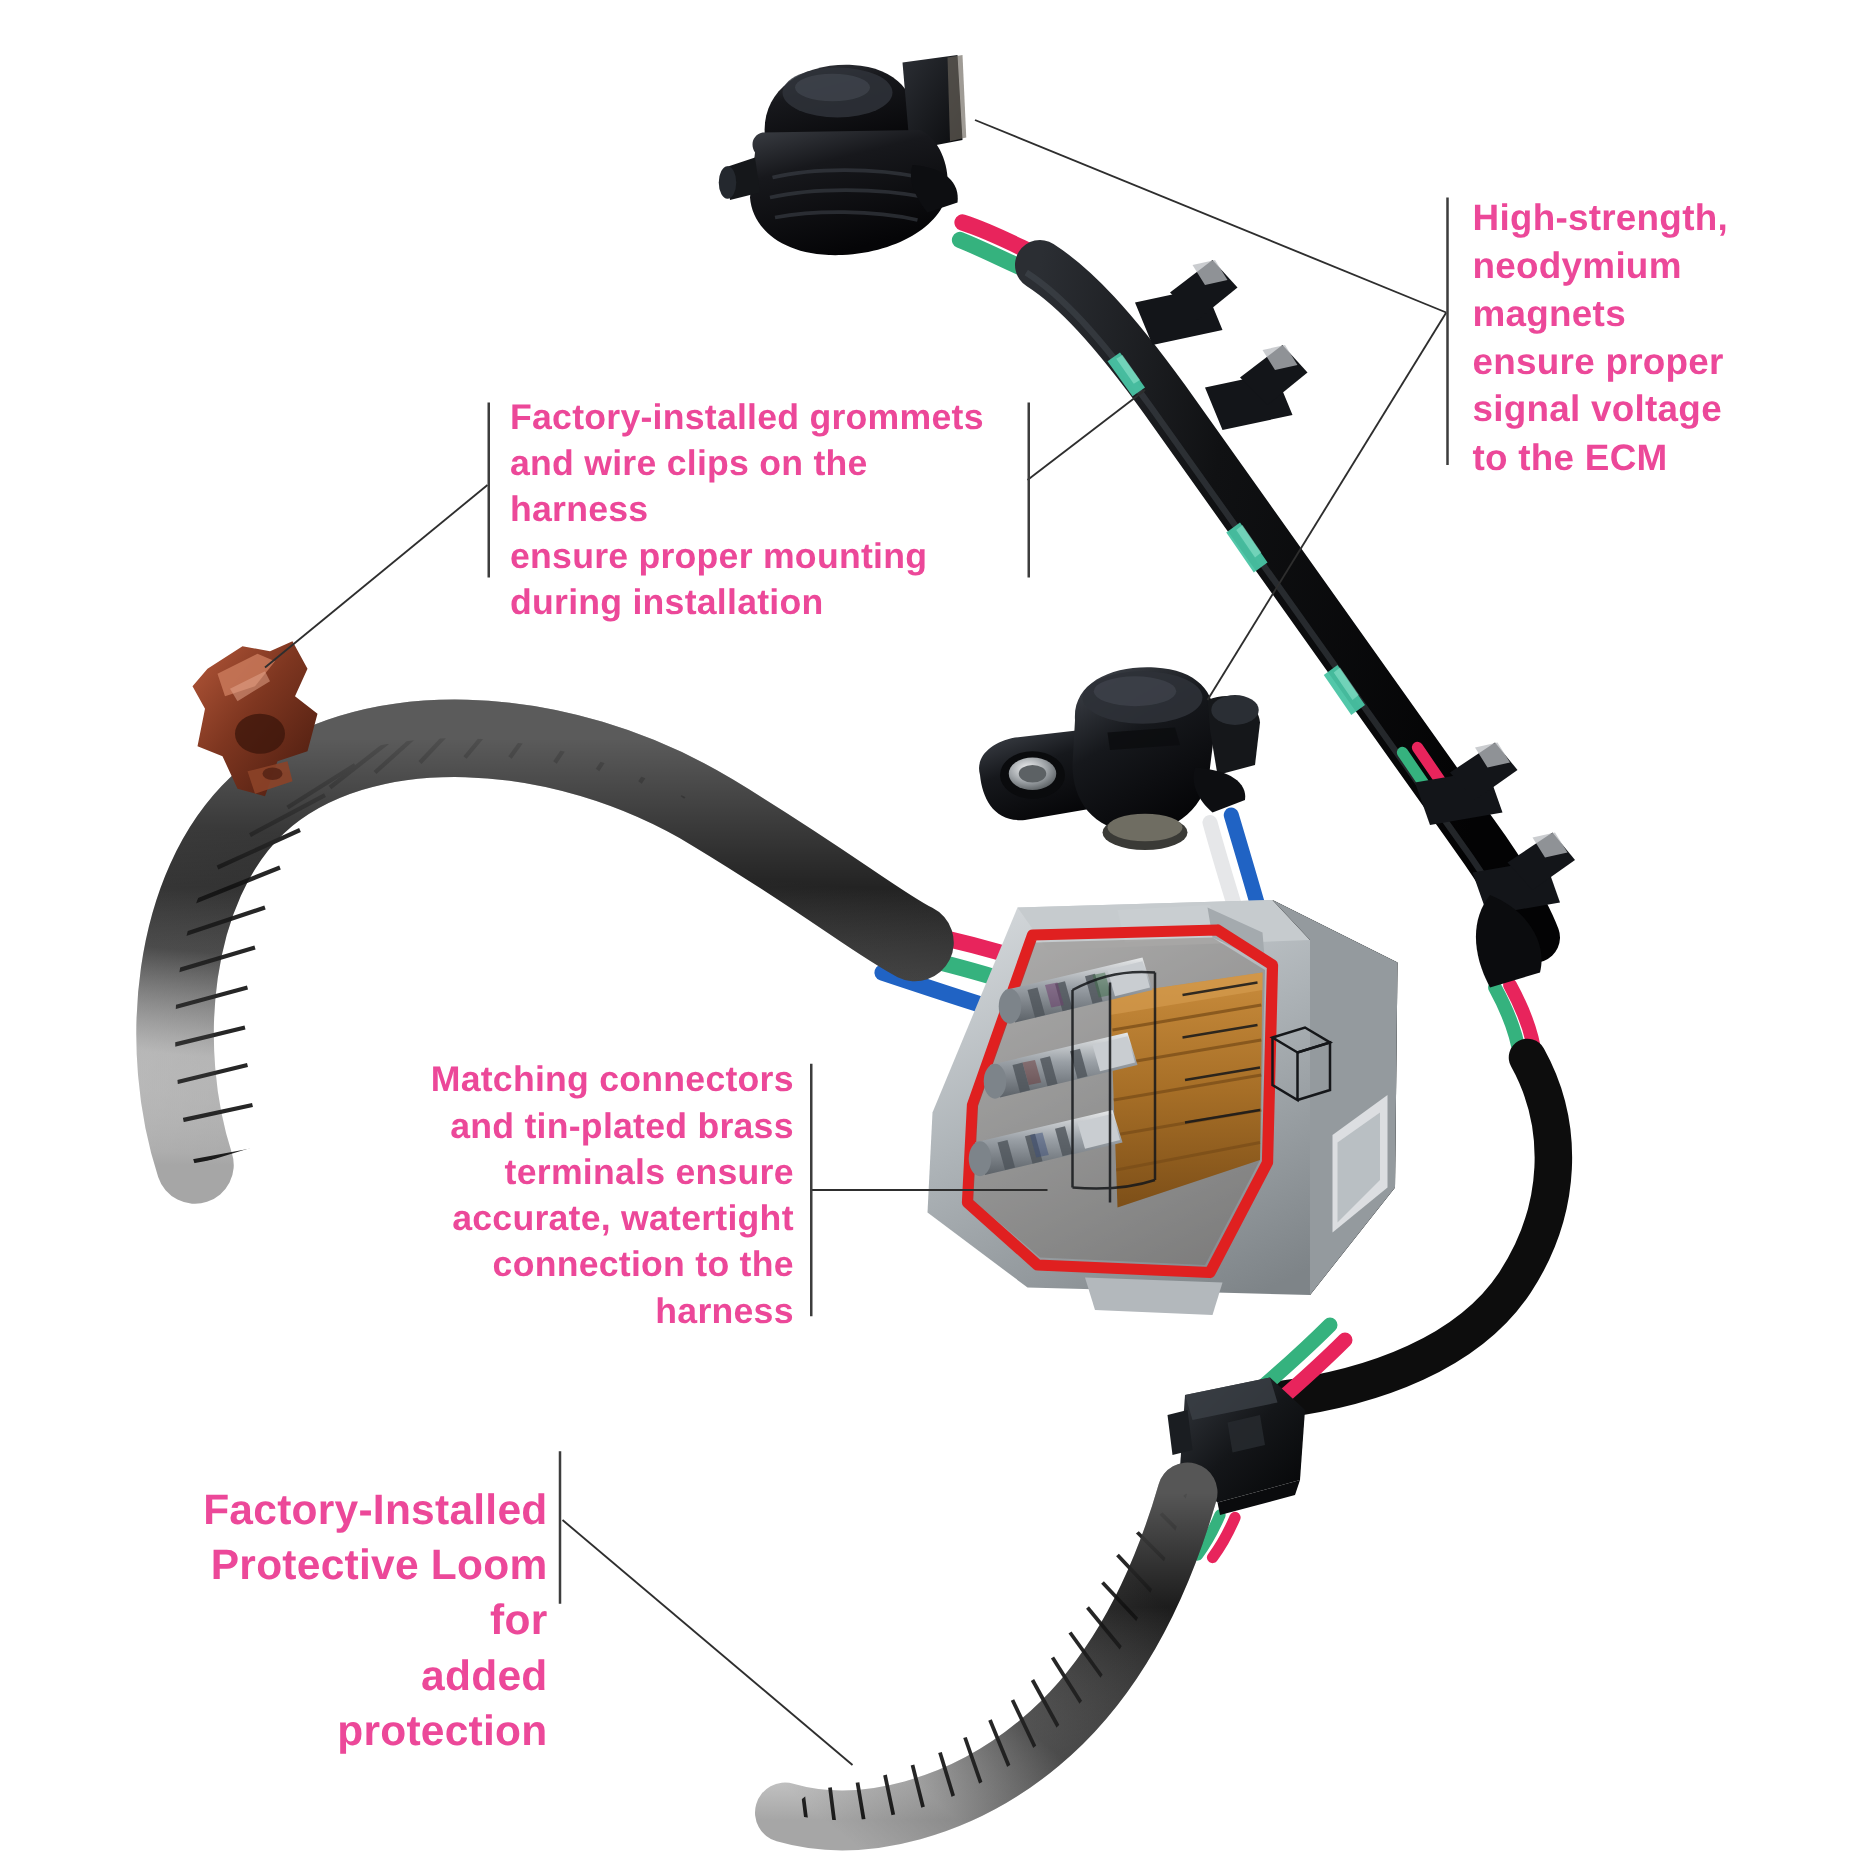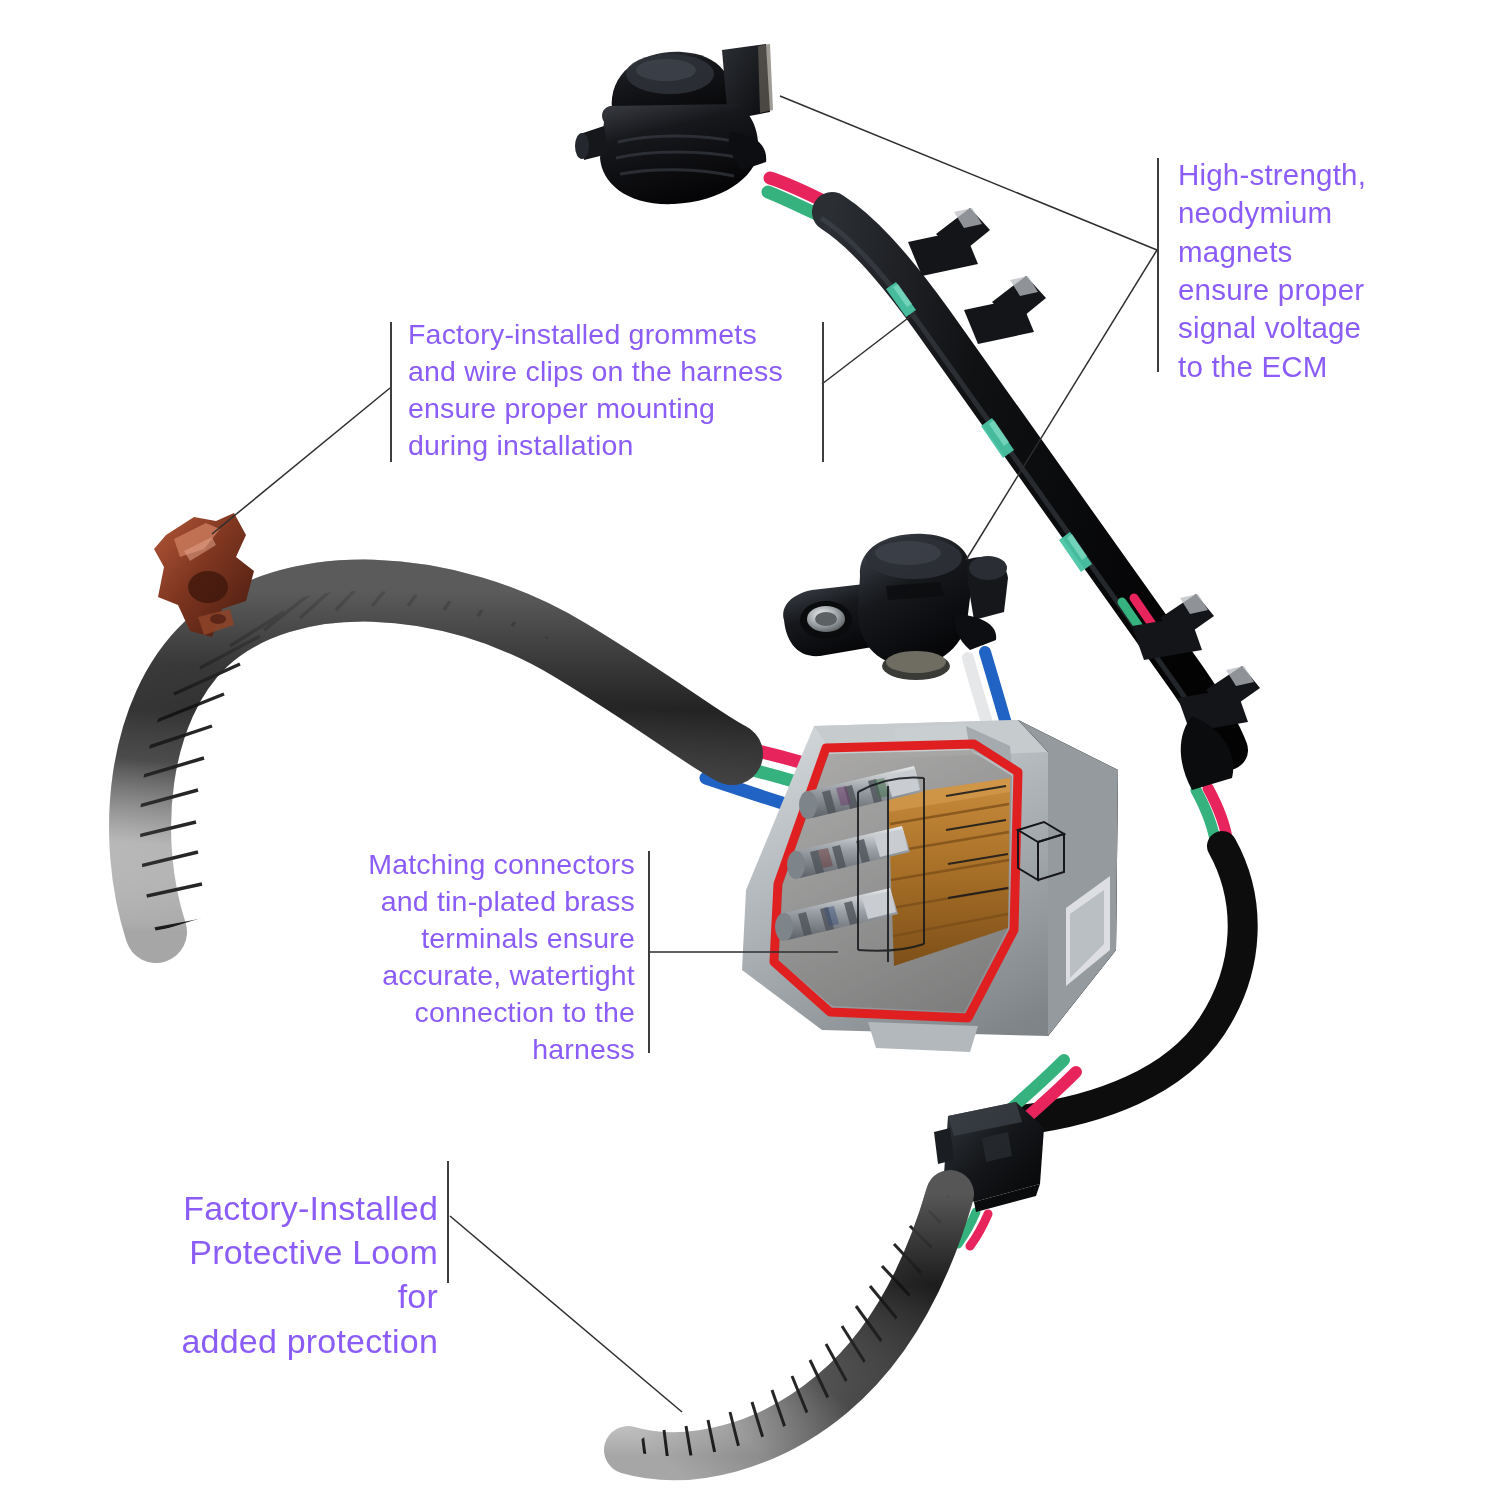--- a/index.html
+++ b/index.html
@@ -1,22 +1,22 @@
 <!DOCTYPE html>
 <html><head>
 <meta charset="utf-8">
 <style>
   html,body{margin:0;padding:0;background:#ffffff;}
   body{width:1500px;height:1500px;position:relative;overflow:hidden;
        font-family:"Liberation Sans",sans-serif;color:#1a1a1a;}
   #stage{position:absolute;inset:0;}
 
   
-  .callout{position:absolute;line-height:1.30;font-weight:400;
-           letter-spacing:.2px;color:#8b5cf6;white-space:pre-line;}
+  .callout{position:absolute;line-height:1.30;font-weight:700;
+           letter-spacing:.2px;color:#ec4899;white-space:pre-line;}
   .c-magnets{left:1178px;top:156px;width:230px;font-size:29.5px;text-align:left;}
   .c-grommet{left:408px;top:316px;width:400px;font-size:28.5px;text-align:left;}
   .c-connector{left:330px;top:846px;width:305px;font-size:28.5px;text-align:right;}
   .c-loom{left:160px;top:1186px;width:278px;font-size:34px;text-align:right;}
 
   .rule{position:absolute;width:1.6px;background:#3d3d3d;}
 
   svg.leaders{position:absolute;left:0;top:0;width:1500px;height:1500px;
               overflow:visible;pointer-events:none;}
   svg.leaders line,svg.leaders path{stroke:#2e2e2e;stroke-width:1.5;fill:none;}

